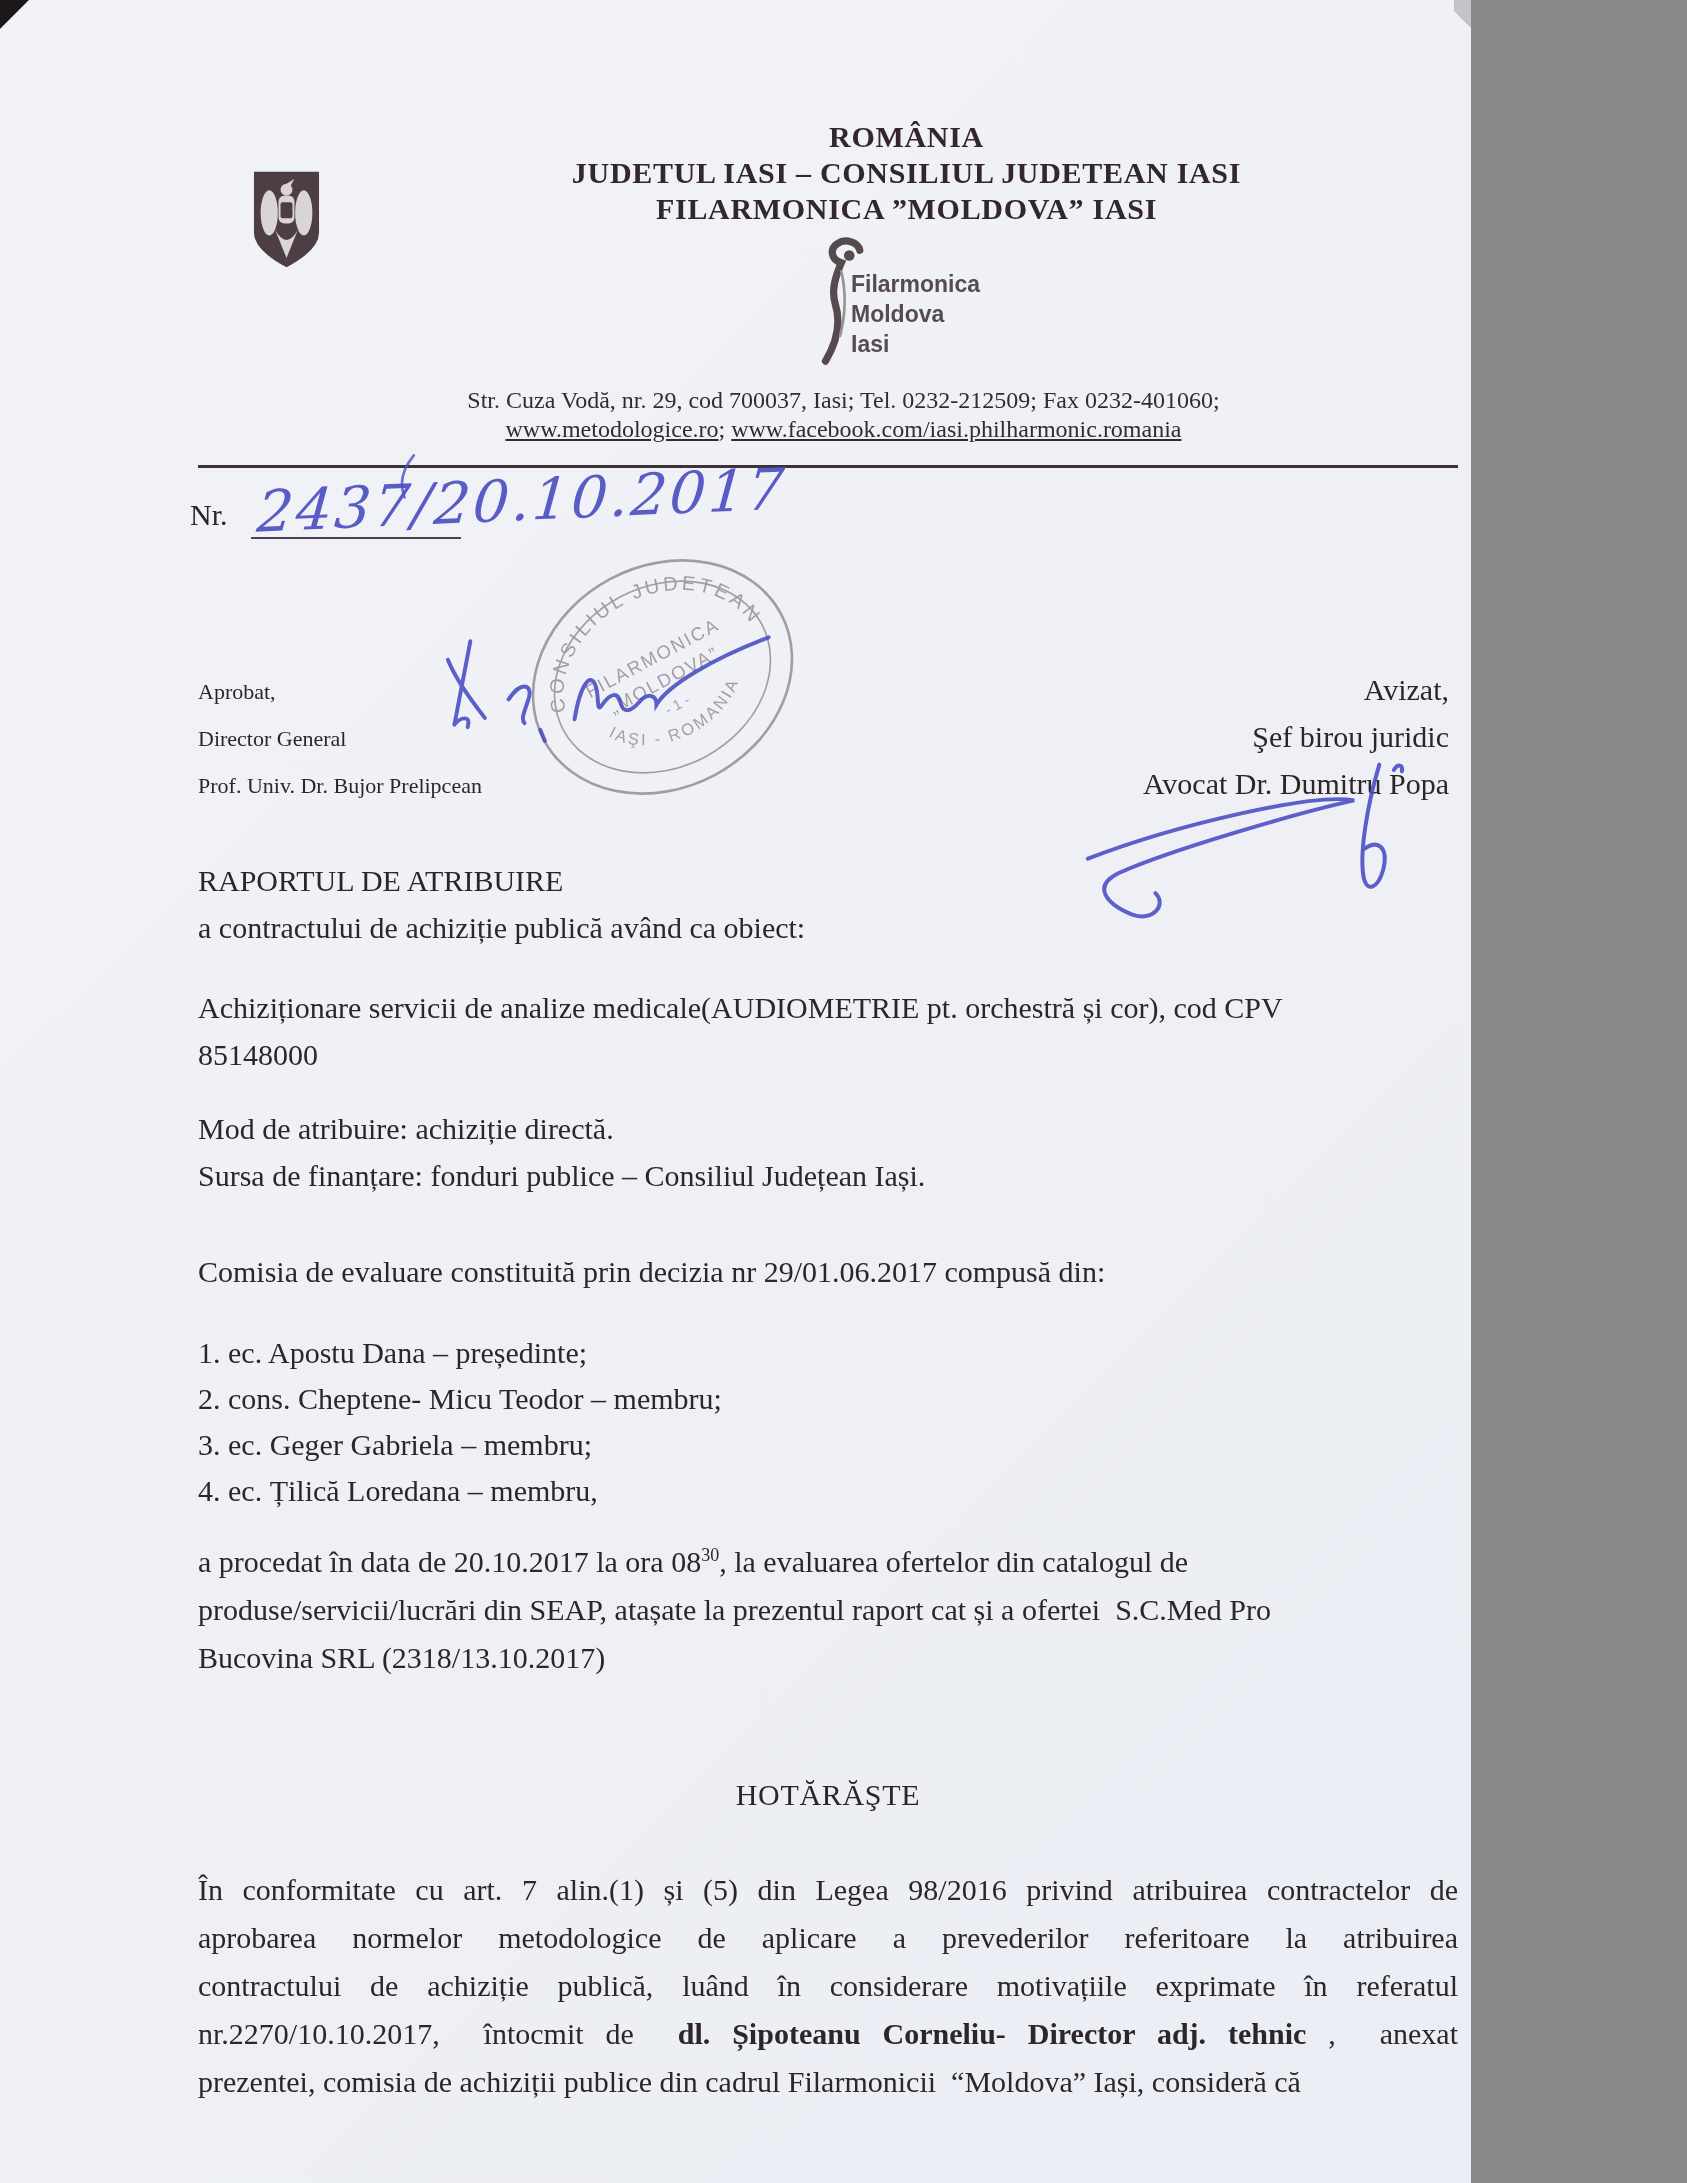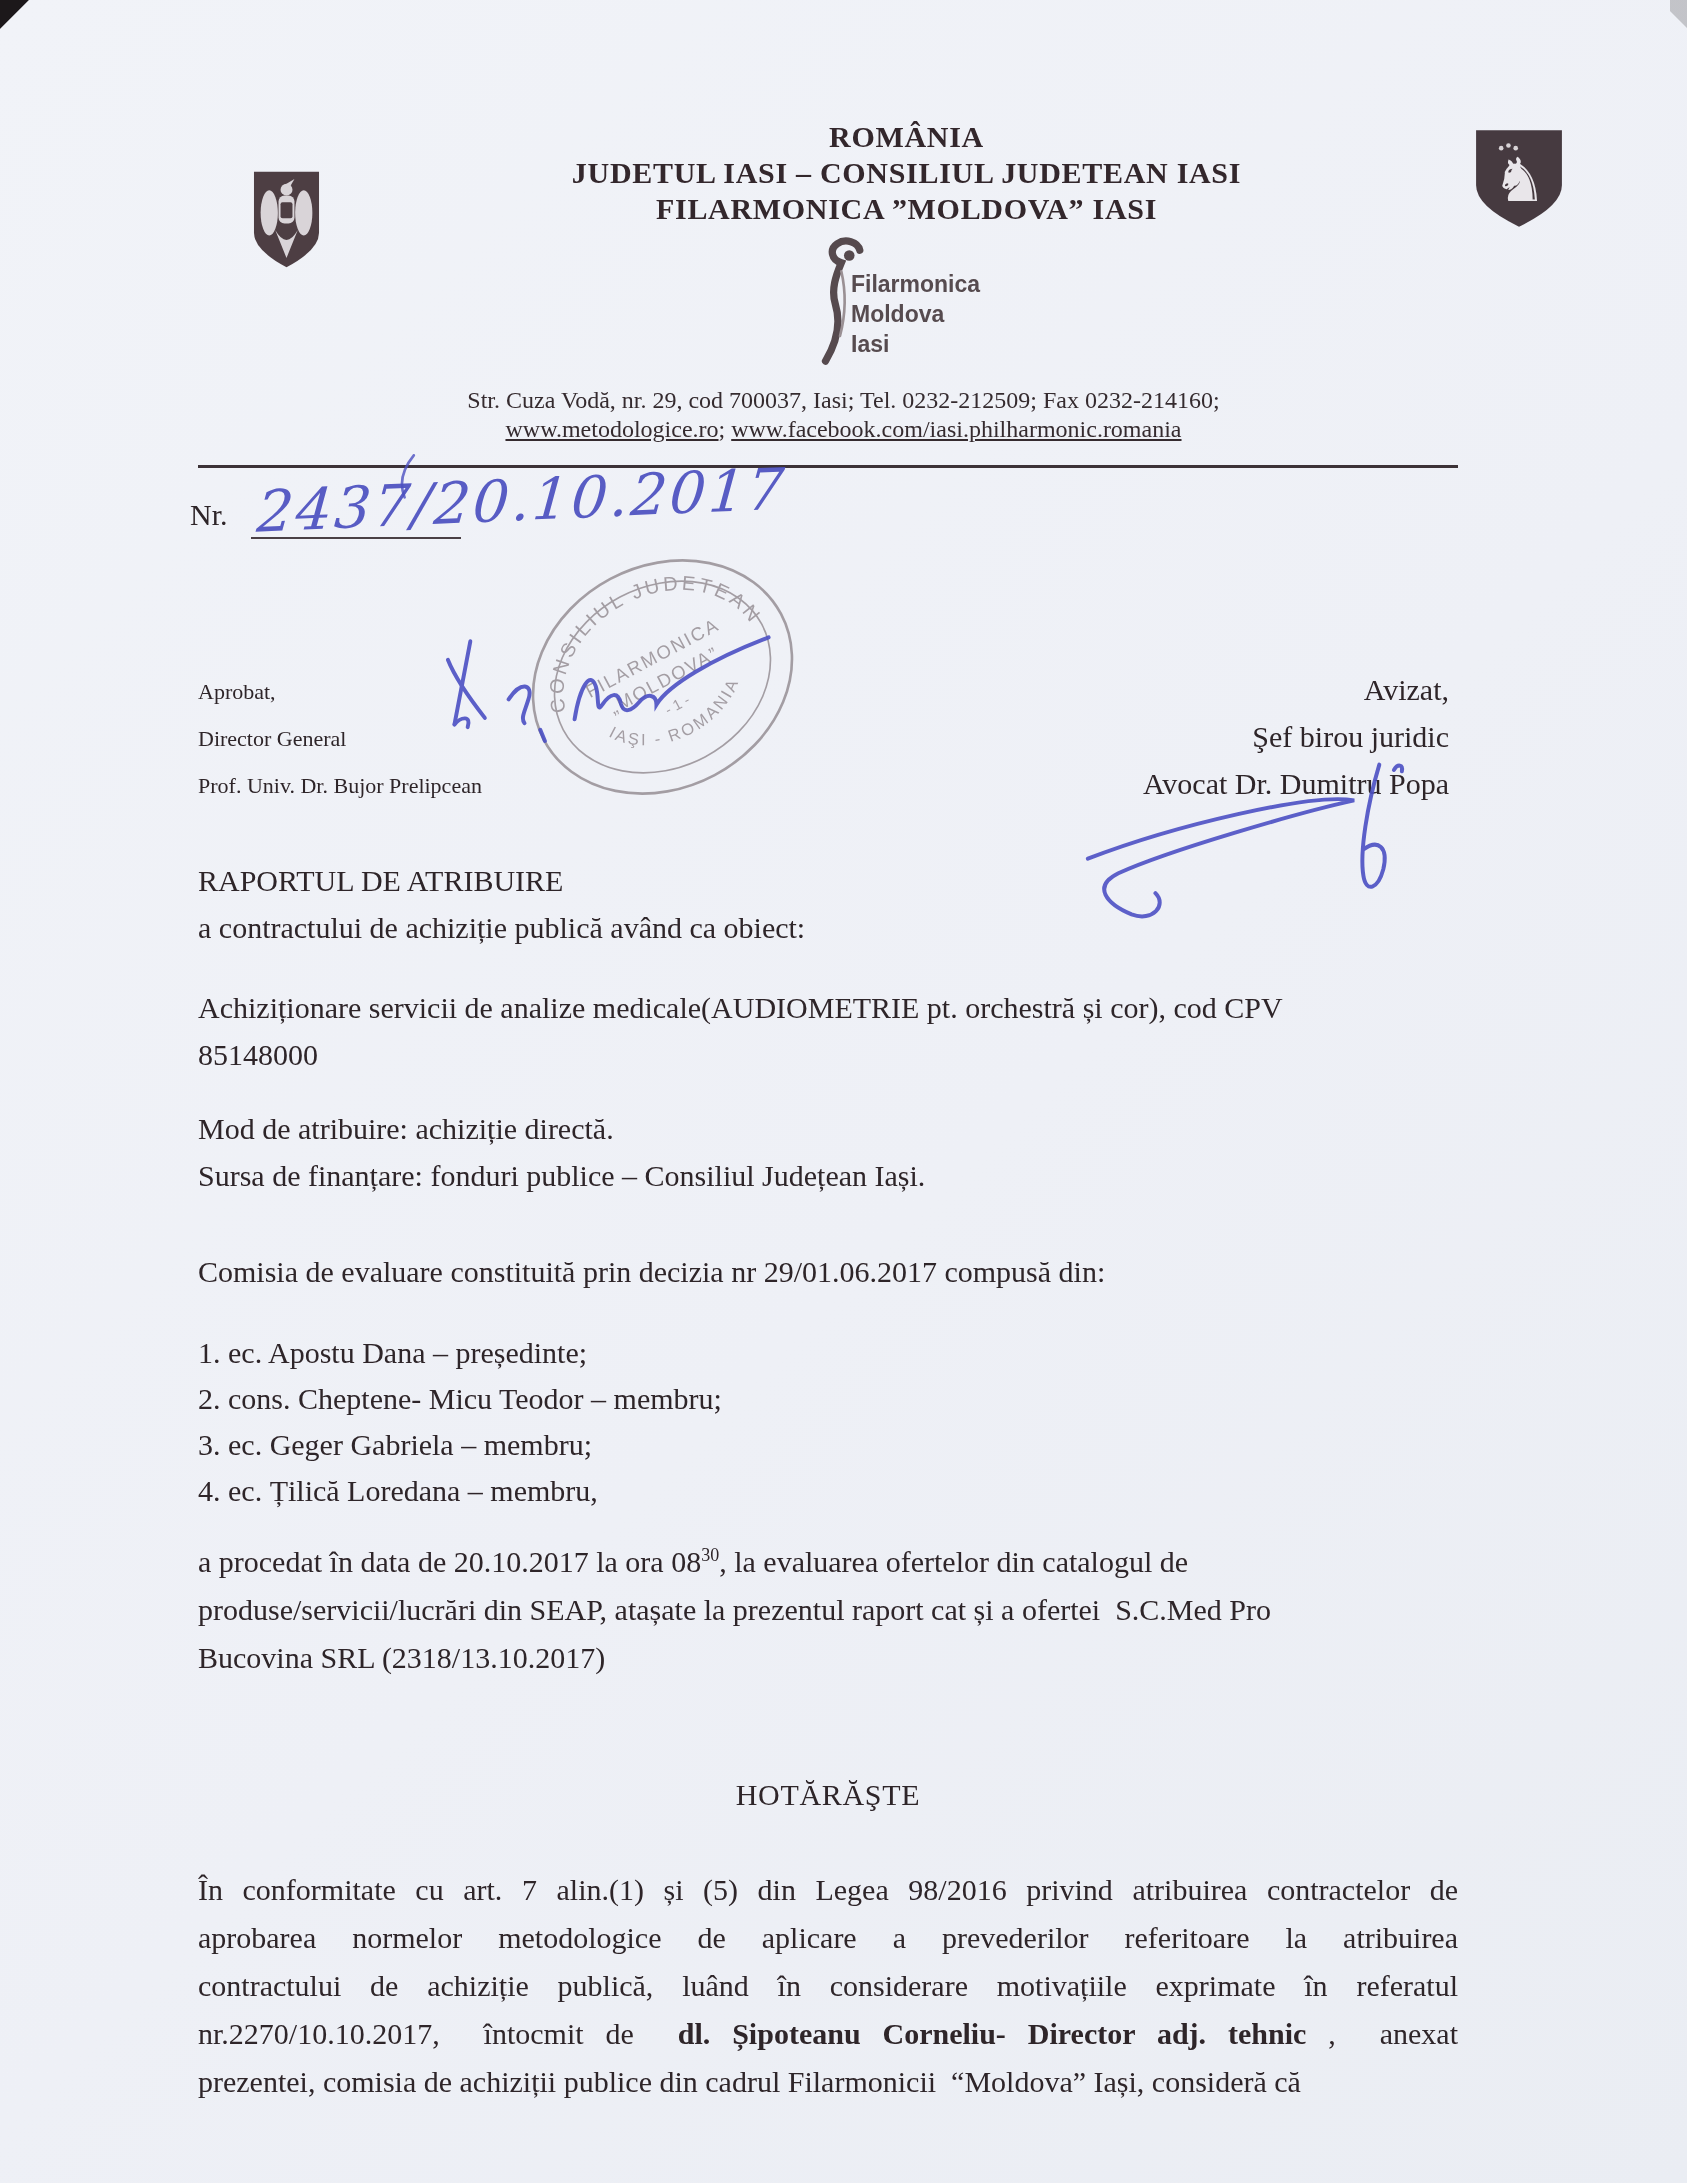--- a/index.html
+++ b/index.html
@@ -1,18 +1,18 @@
 <!DOCTYPE html>
 <html style="font-size:10.6px"><head>
 <meta charset="utf-8">
 <style>
   html,body{margin:0;padding:0;background:#888;}
   .page{
     position:relative;
-    width:1687px;height:2183px;
+    width:1471px;height:2183px;
     background:linear-gradient(135deg,#f1f3f8 0%,#eef0f6 55%,#eaedf3 100%);
     font-family:"Liberation Serif", serif;
     color:#2e2529;
     overflow:hidden;
   }
   .abs{position:absolute;}
   
   .letterhead{left:278px;top:119px;width:1257px;text-align:center;
     font-weight:bold;font-size:30px;line-height:36px;color:#33272c;letter-spacing:0.7px;}
   .logo-clef{left:807px;top:225px;width:66px;height:156px;}
@@ -91,21 +91,21 @@
     <path d="M80 38 a21 17 0 1 0 -28 19 C 44 76 36 98 43 120 C 51 146 46 176 28 206" fill="none" stroke="#564a4e" stroke-width="11" stroke-linecap="round"></path>
     <circle cx="64" cy="46" r="8" fill="#564a4e"></circle>
     <path d="M52 70 C 58 96 60 130 50 168" fill="none" stroke="#9a9094" stroke-width="4" stroke-linecap="round"></path>
   </svg>
   <div class="abs logo-text">
     <div>Filarmonica</div>
     <div>Moldova</div>
     <div>Iasi</div>
   </div>
 
-  <div class="abs address">Str. Cuza Vodă, nr. 29, cod 700037, Iasi; Tel. 0232-212509; Fax 0232-214160;</div>
+  <div class="abs address">Str. Cuza Vodă, nr. 29, cod 700037, Iasi; Tel. 0232-212509; Fax 0232-401060;</div>
   <div class="abs links"><a href="#">www.metodologice.ro</a><span>; </span><a href="#">www.facebook.com/iasi.philharmonic.romania</a></div>
 
   <div class="abs rule"></div>
 
   <svg class="abs" style="left:394px;top:454px;" width="33" height="46" viewBox="0 0 50 70">
     <path d="M30 2 C 12 24 8 46 16 66" fill="none" stroke="#4c50c0" stroke-width="4" stroke-linecap="round" opacity=".8"></path>
   </svg>
 
   <div class="abs nr-label">Nr.</div>
   <div class="abs nr-underline"></div>

